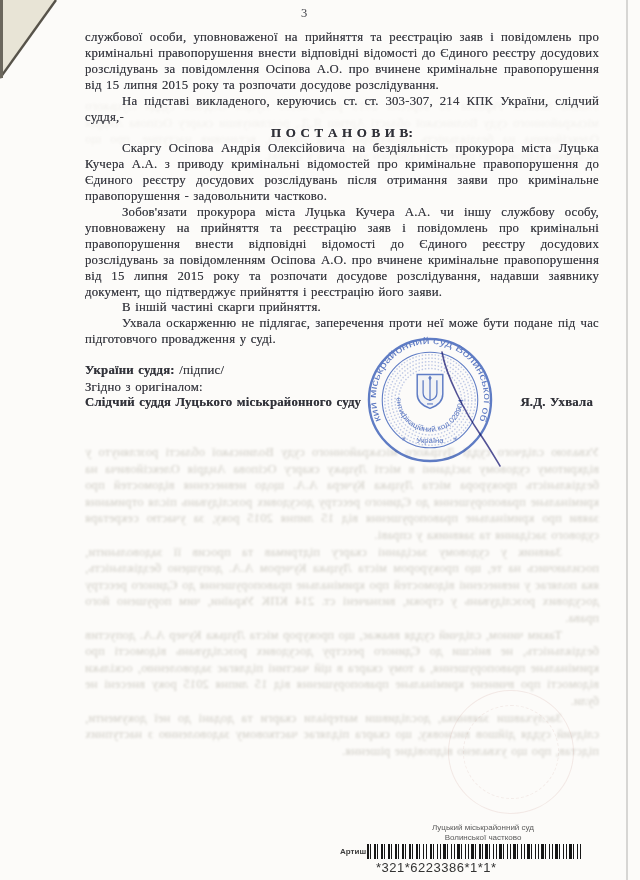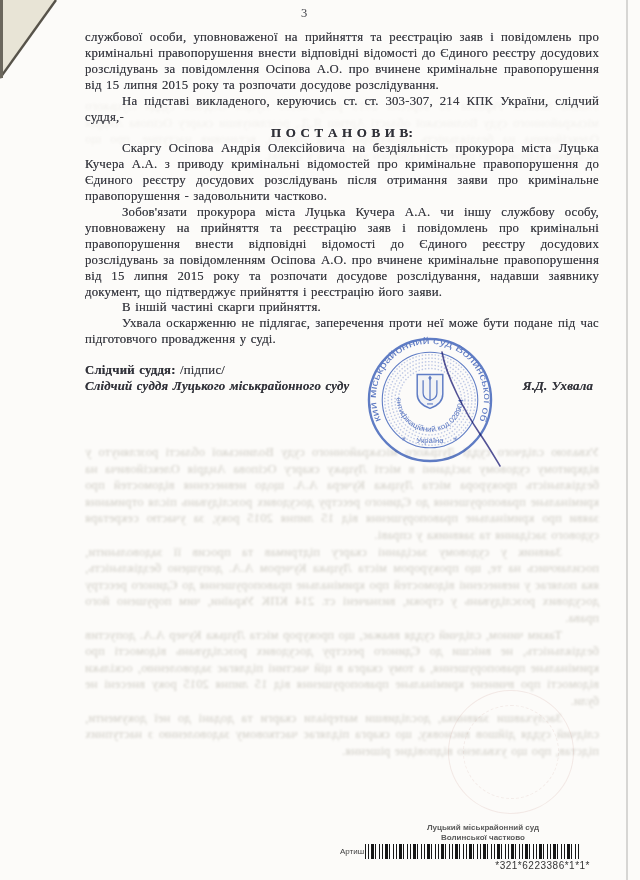--- a/index.html
+++ b/index.html
@@ -33,21 +33,21 @@
   }
   .doc p{margin:0;}
   .doc p.ind{text-indent:37px;}
   .resolution{
     margin:6px 0 5px;text-align:center;font-weight:bold;
     font-size:13px;color:#303138;text-indent:0;
   }
   .sig-block{margin-top:14px;text-align:left;}
   .sig-line{margin:0;line-height:16.5px;}
   .b{font-weight:bold;color:#313239;}
-  .sig-row{display:flex;justify-content:space-between;align-items:baseline;padding-right:6px;font-style:italic;}
+  .sig-row{display:flex;justify-content:space-between;align-items:baseline;padding-right:6px;}
 
   
   .bleed,.bleed-upper{
     position:absolute;left:85px;width:514px;z-index:1;
     transform:scaleX(-1);filter:blur(1.2px);
     font-size:12.4px;line-height:16.6px;text-align:justify;
     letter-spacing:.2px;word-spacing:1px;color:#8f8a7a;
   }
   .bleed{top:444px;opacity:.40;}
   .bleed-upper{top:98px;opacity:.09;}
@@ -62,33 +62,33 @@
 
   
   .stamp{position:absolute;left:366px;top:336px;width:128px;height:128px;z-index:4;
     mix-blend-mode:multiply;opacity:.92;}
   .pen{position:absolute;left:420px;top:338px;width:95px;height:140px;z-index:5;
     mix-blend-mode:multiply;}
 
   
   .footer-stamp{position:absolute;left:340px;top:823px;width:252px;z-index:3;
     font-family:"Liberation Sans","DejaVu Sans",sans-serif;color:#4c4c4c;}
-  .fs-head{margin-left:36px;width:214px;text-align:center;font-size:8px;line-height:9.5px;color:#5a5a5a;font-weight:bold;}
-  .fs-row{display:flex;align-items:center;margin-top:2px;}
+  .fs-head{margin-left:36px;width:214px;text-align:center;font-size:8px;line-height:9.5px;color:#5a5a5a;}
+  .fs-row{display:flex;align-items:center;margin-top:2px;font-weight:bold;}
   .fs-name{font-size:8px;margin-right:1px;color:#3f3f3f;}
   .barcode{
     width:214px;height:15px;
     background:
       repeating-linear-gradient(90deg,
         #161616 0 1.5px, #fdfdfd 1.5px 3px,
         #161616 3px 4px, #fdfdfd 4px 6.5px,
         #161616 6.5px 9px, #fdfdfd 9px 10px,
         #161616 10px 11px, #fdfdfd 11px 14px);
   }
-  .fs-code{margin-left:36px;width:214px;text-align:right;font-size:10px;
+  .fs-code{margin-left:36px;width:214px;text-align:left;font-size:13px;
     letter-spacing:.5px;color:#333;margin-top:0.5px;}
 </style>
 </head>
 <body>
 
 <div class="scan">
 
   <div class="corner-fold"></div>
   <svg class="corner-edge" width="60" height="80">
     <line x1="56" y1="0" x2="0" y2="78" stroke="#57534a" stroke-width="2.4"></line>
@@ -112,21 +112,22 @@
   <div class="doc">
     <p>службової особи, уповноваженої на прийняття та реєстрацію заяв і повідомлень про кримінальні правопорушення внести відповідні відомості до Єдиного реєстру досудових розслідувань за повідомлення Осіпова А.О. про вчинене кримінальне правопорушення від 15 липня 2015 року та розпочати досудове розслідування.</p>
     <p class="ind">На підставі викладеного, керуючись ст. ст. 303-307, 214 КПК України, слідчий суддя,-</p>
     <p class="resolution">П О С Т А Н О В И В:</p>
     <p class="ind">Скаргу Осіпова Андрія Олексійовича на бездіяльність прокурора міста Луцька Кучера А.А. з приводу кримінальні відомостей про кримінальне правопорушення до Єдиного реєстру досудових розслідувань після отримання заяви про кримінальне правопорушення - задовольнити частково.</p>
     <p class="ind">Зобов'язати прокурора міста Луцька Кучера А.А. чи іншу службову особу, уповноважену на прийняття та реєстрацію заяв і повідомлень про кримінальні правопорушення внести відповідні відомості до Єдиного реєстру досудових розслідувань за повідомленням Осіпова А.О. про вчинене кримінальне правопорушення від 15 липня 2015 року та розпочати досудове розслідування, надавши заявнику документ, що підтверджує прийняття і реєстрацію його заяви.</p>
     <p class="ind">В іншій частині скарги прийняття.</p>
     <p class="ind">Ухвала оскарженню не підлягає, заперечення проти неї може бути подане під час підготовчого провадження у суді.</p>
 
     <div class="sig-block">
-      <p class="sig-line"><span class="b">Слідчий суддя:</span><span> /підпис/</span></p>
+      <p class="sig-line"><span class="b">України суддя:</span><span> /підпис/</span></p>
+      <p class="sig-line">Згідно з оригіналом:</p>
       <div class="sig-row">
         <span class="b">Слідчий суддя Луцького міськрайонного суду</span>
         <span class="b">Я.Д. Ухвала</span>
       </div>
     </div>
   </div>
 
   <svg class="stamp" viewBox="0 0 130 130">
     <g stroke="#5273c5" fill="none">
       <circle cx="65" cy="65" r="62" stroke-width="2.4"></circle>

